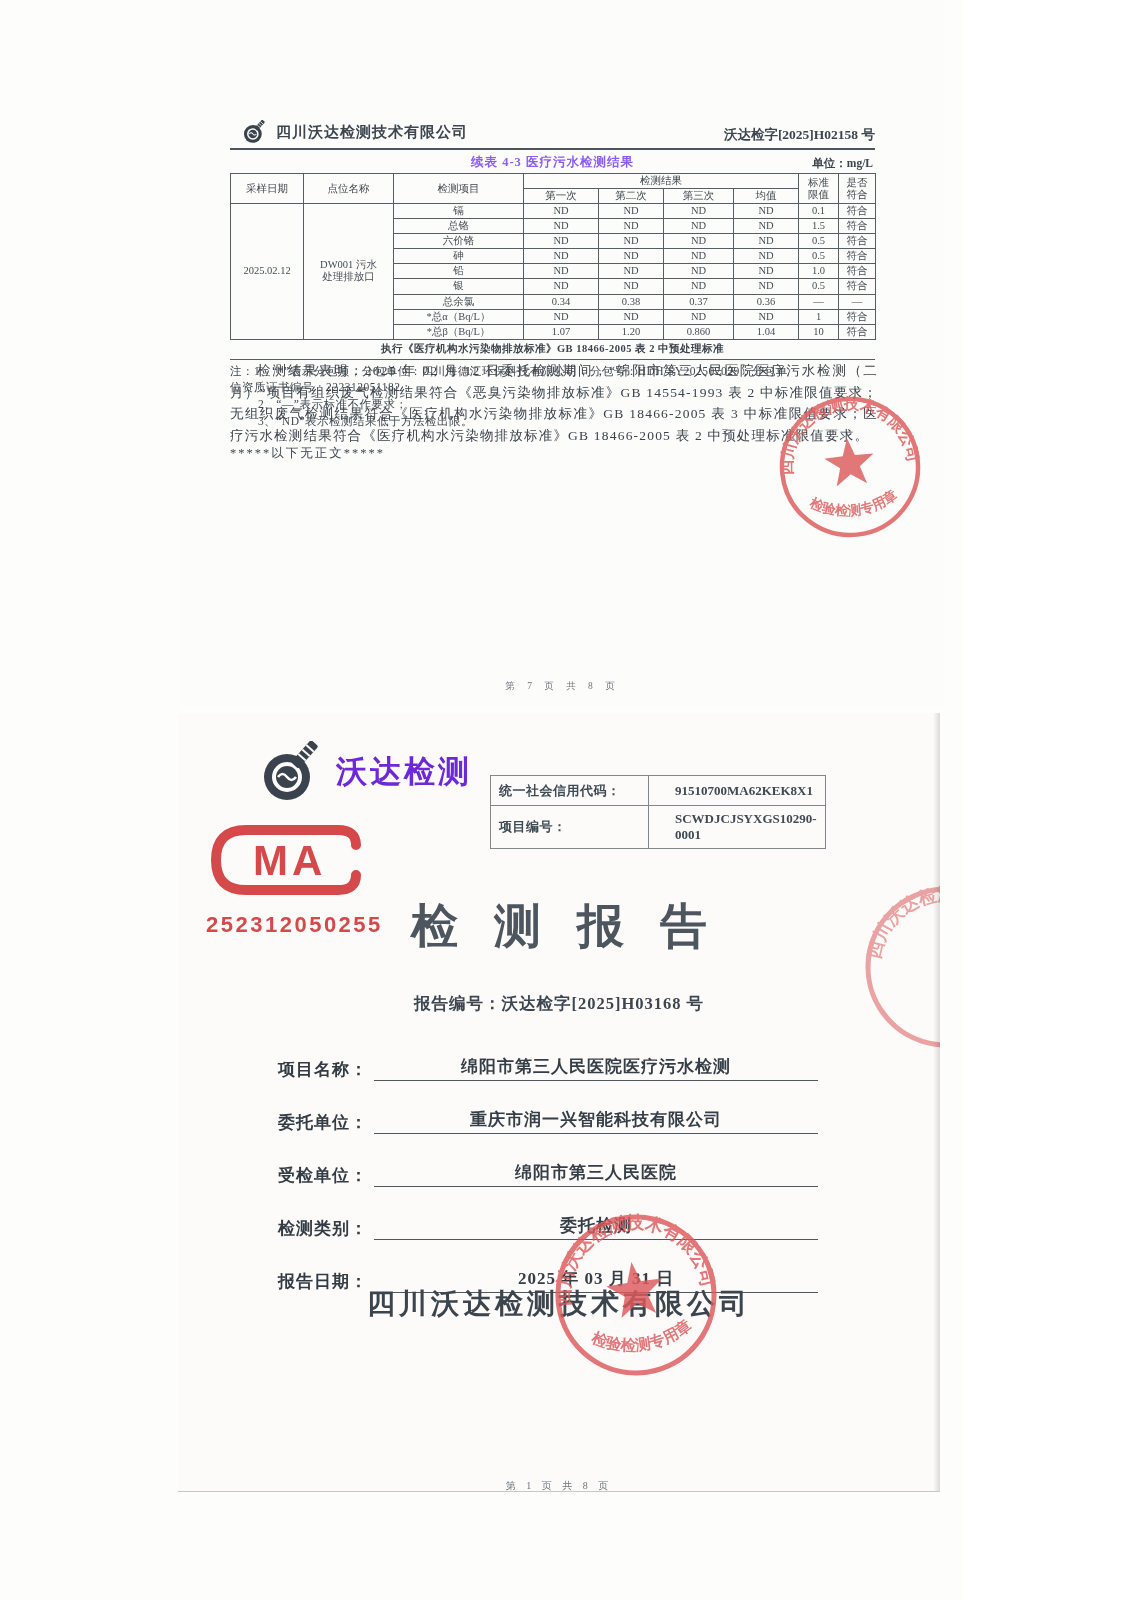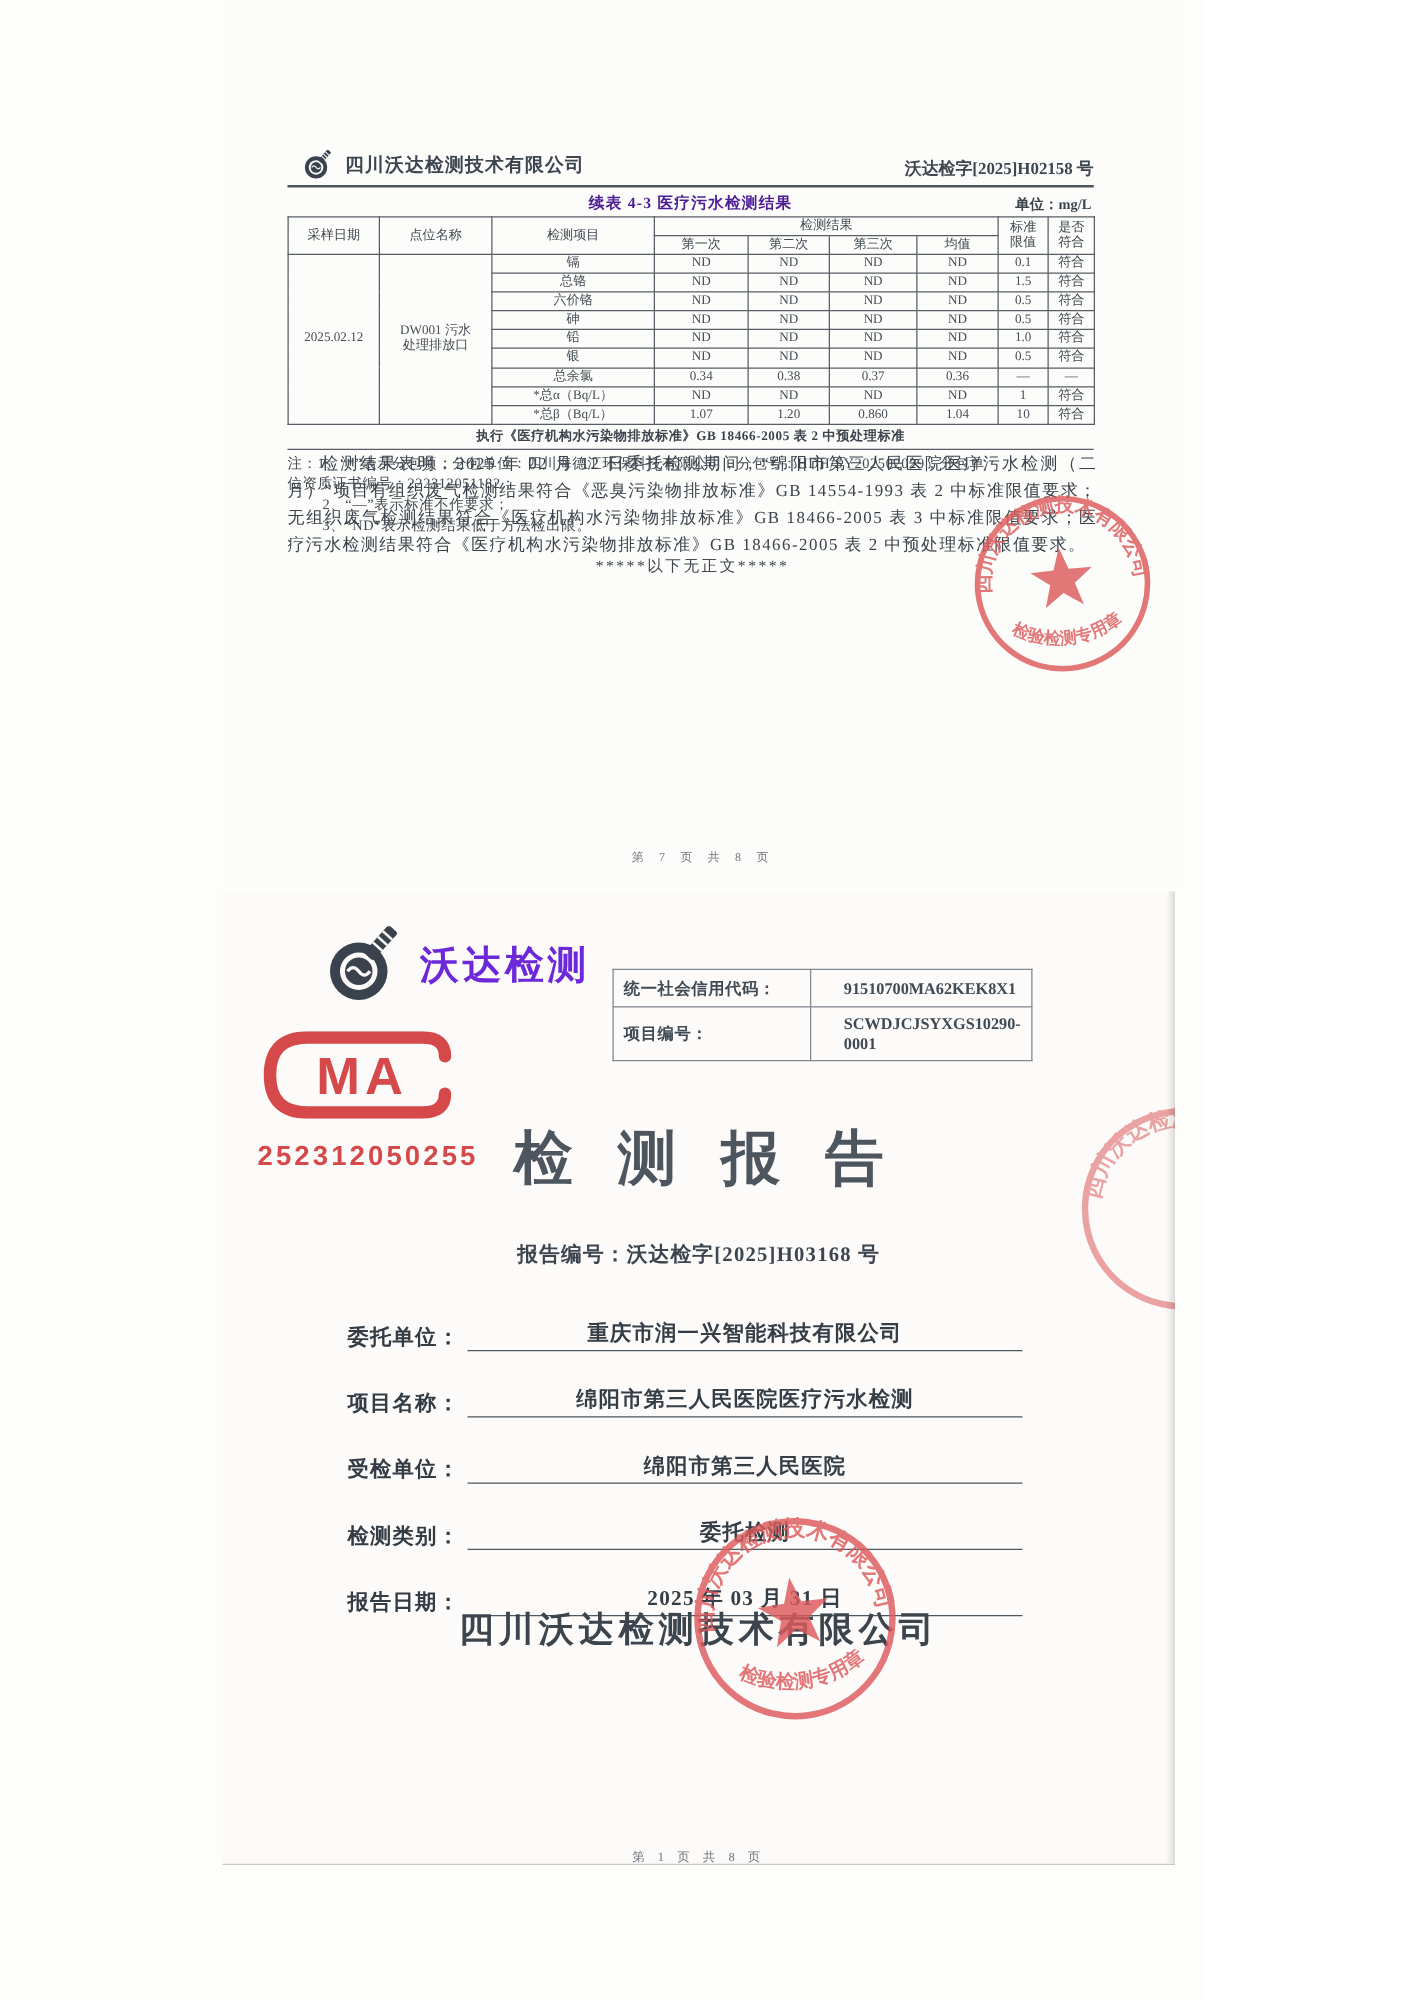--- a/index.html
+++ b/index.html
@@ -9,31 +9,31 @@
 
   
   .page1 { position:absolute; left:180px; top:0; width:765px; height:706px; background:#fcfcfa; }
   .p1-inner { position:absolute; left:50px; top:120px; width:645px; }
   .p1-header { display:flex; align-items:flex-end; justify-content:space-between; padding:0 0 4px 12px; border-bottom:2px solid #4c545c; }
   .p1-brand { display:flex; align-items:center; gap:10px; }
   .p1-logo { width:24px; height:24px; }
   .p1-company { font-size:15px; font-weight:bold; color:#3d4650; letter-spacing:1px; }
   .p1-repno { font-size:13.5px; font-weight:bold; color:#3d4650; }
   .p1-caption-row { display:flex; justify-content:center; align-items:flex-end; position:relative; padding:4px 0 2px 0; }
-  .p1-caption { font-size:12.5px; font-weight:bold; color:#4c1d95; letter-spacing:1px; }
+  .p1-caption { font-size:12.5px; font-weight:bold; color:#8b5cf6; letter-spacing:1px; }
   .p1-unit { position:absolute; right:2px; bottom:2px; font-size:11.5px; font-weight:bold; color:#3b434c; }
   table.res { width:645px; border-collapse:collapse; table-layout:fixed; }
   table.res th, table.res td { border:1px solid #565d64; font-size:10.5px; color:#454d55; text-align:center; padding:1px 2px; height:14px; line-height:1.15; font-weight:normal; }
   table.res th { color:#3f474f; }
   .pre { white-space:pre-line; }
   .exec-line { text-align:center; font-size:10.5px; font-weight:bold; color:#3b434c; padding:2px 0 3px 0; border-bottom:1.5px solid #565d64; letter-spacing:0.5px; }
   .notes { margin-top:3px; font-size:11.5px; color:#3f474f; line-height:1.45; letter-spacing:0.5px; }
   .notes .ind { padding-left:28px; }
   .p1-para { position:absolute; left:50px; top:360px; width:648px; font-size:13.5px; line-height:1.6; text-align:justify; text-indent:2em; color:#3a424b; letter-spacing:1.2px; }
-  .no-text { position:absolute; left:50px; top:445px; width:648px; text-align:center; font-size:12.5px; color:#3f474f; letter-spacing:2px; }
+  .no-text { position:absolute; left:50px; top:445px; width:648px; text-align:left; font-size:12.5px; color:#3f474f; letter-spacing:2px; }
   .stamp { position:absolute; opacity:0.82; }
   .stamp1 { left:595px; top:392px; transform:rotate(-6deg); }
   .p1-footer { position:absolute; left:0; top:664px; width:765px; text-align:center; font-size:9.5px; color:#6d747b; letter-spacing:5px;margin-top:16px; }
 
   
   .page2 { position:absolute; left:178px; top:713px; width:762px; height:779px; background:#fcfbf9; overflow:hidden; border-bottom:1px solid #c8c8c6; }
   .page2::after { content:""; position:absolute; right:0; top:0; width:7px; height:100%; background:linear-gradient(to right, rgba(0,0,0,0), rgba(0,0,0,0.13)); pointer-events:none; }
   .p2-brand { position:absolute; left:82px; top:28px; display:flex; align-items:center; gap:16px; }
   .p2-logo { width:60px; height:62px; }
   .p2-brandname { font-size:31px; font-weight:bold; color:#6d28d9; letter-spacing:3px; font-family:Liberation Serif, serif; }
@@ -272,26 +272,26 @@
         <text x="47" y="50" fill="#d5494b" font-size="42" font-weight="bold" letter-spacing="4" font-family="'Liberation Sans','DejaVu Sans',sans-serif">MA</text>
       </svg>
       <div class="cma-no">252312050255</div>
     </div>
 
     <div class="p2-title">检测报告</div>
     <div class="p2-repno">报告编号：沃达检字[2025]H03168 号</div>
 
     <div class="fields">
       <div class="field-row">
+        <span class="field-label">项目名称：</span>
+        <span class="field-value">绵阳市第三人民医院医疗污水检测</span>
+      </div>
+      <div class="field-row">
         <span class="field-label">委托单位：</span>
         <span class="field-value">重庆市润一兴智能科技有限公司</span>
-      </div>
-      <div class="field-row">
-        <span class="field-label">项目名称：</span>
-        <span class="field-value">绵阳市第三人民医院医疗污水检测</span>
       </div>
       <div class="field-row">
         <span class="field-label">受检单位：</span>
         <span class="field-value">绵阳市第三人民医院</span>
       </div>
       <div class="field-row">
         <span class="field-label">检测类别：</span>
         <span class="field-value">委托检测</span>
       </div>
       <div class="field-row">

